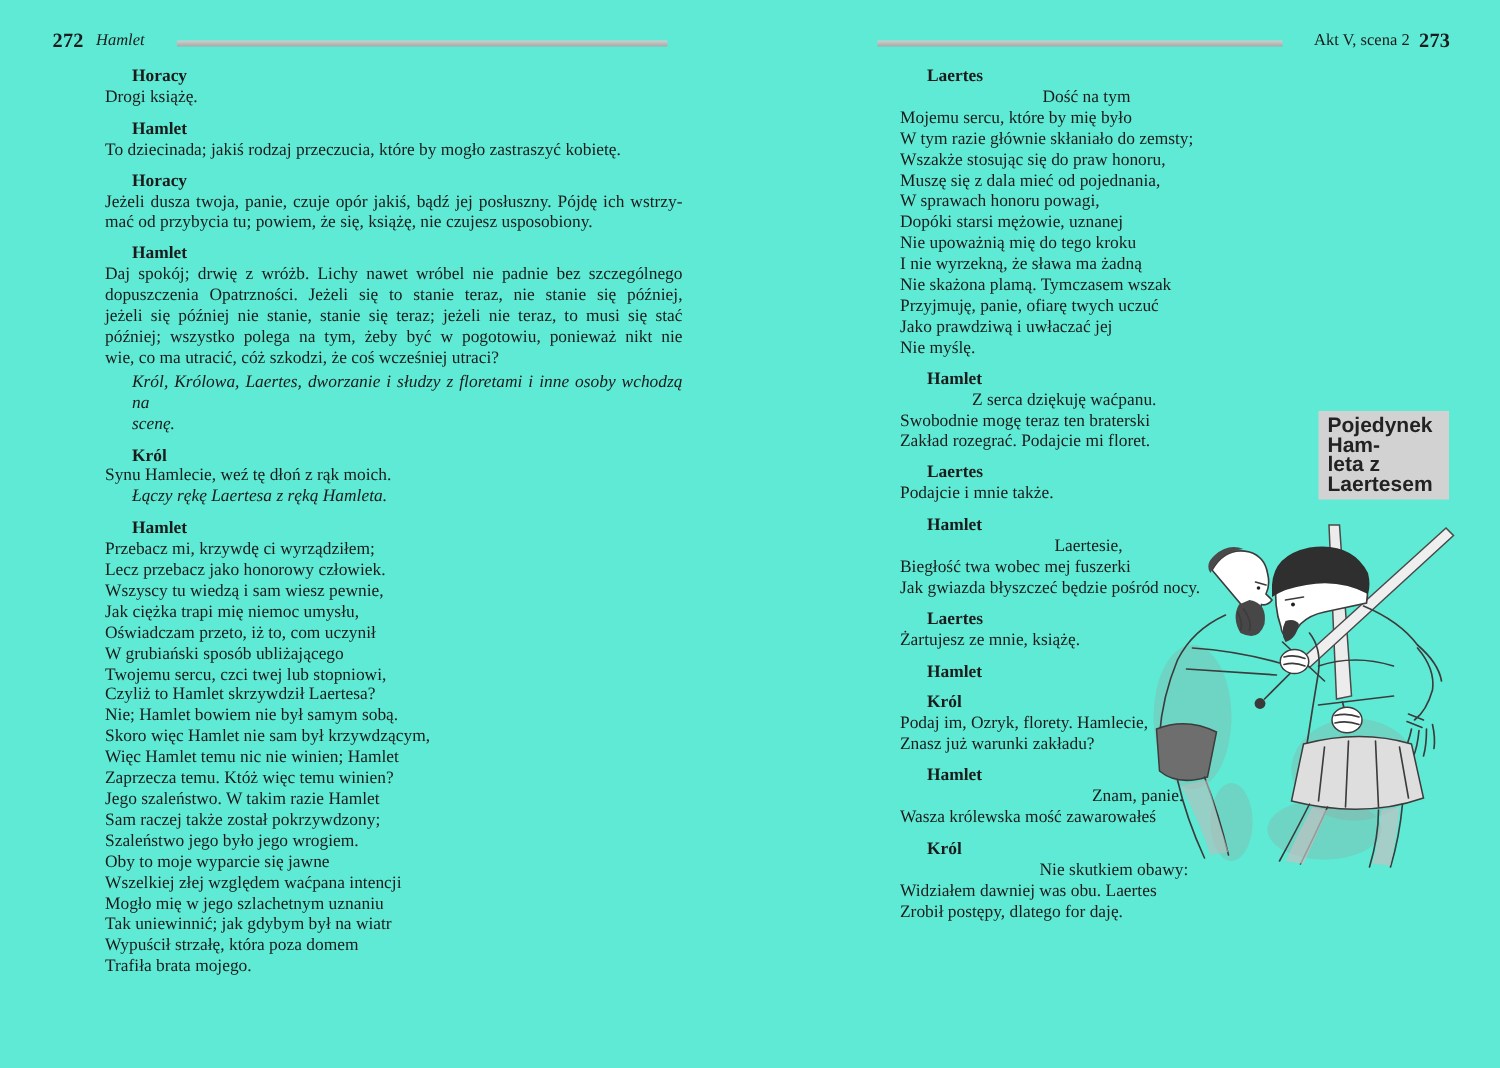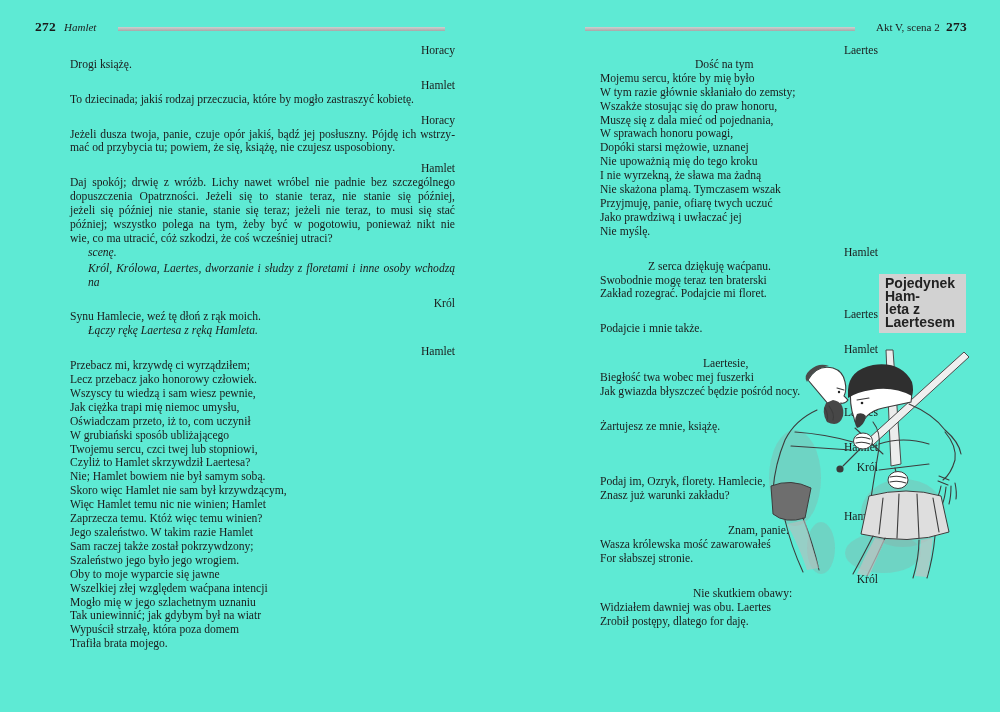--- a/index.html
+++ b/index.html
@@ -14,21 +14,21 @@
   
   .hdr-num{position:absolute;top:19px;font-size:13.5px;font-weight:bold;letter-spacing:.2px;}
   .hdr-title{position:absolute;top:21px;font-size:11px;font-style:italic;}
   .hdr-caption{position:absolute;top:21px;font-size:11px;}
   .hdr-rule{position:absolute;top:27px;height:4px;background:linear-gradient(#cfcfcf,#a8a8a8);}
   
   .col{position:absolute;top:44px;font-size:11.6px;line-height:13.9px;}
   #left-col{left:70px;width:385px;}
   #right-col{left:600px;width:278px;}
   .bl{min-height:13.9px;}
-  .speaker{font-weight:normal;padding-left:18px;margin-top:7px;text-align:right;}
+  .speaker{font-weight:bold;padding-left:18px;margin-top:7px;}
   .bl:first-child{margin-top:0;}
   .prose{text-align:justify;text-align-last:justify;text-justify:inter-word;}
   .stage{font-style:italic;padding-left:18px;margin-top:2px;text-align:justify;text-align-last:justify;}
   .stage_end{font-style:italic;padding-left:18px;margin-bottom:2px;}
   
   .margin-note{
     position:absolute;left:879px;top:274px;width:87px;
     background:#d2d2d2;
     font-family:"Liberation Sans", sans-serif;
     font-weight:bold;font-size:14px;line-height:13px;color:#222;
@@ -59,22 +59,22 @@
       <div class="bl prose_end">To dziecinada; jakiś rodzaj przeczucia, które by mogło zastraszyć kobietę.</div>
       <div class="bl speaker">Horacy</div>
       <div class="bl prose">Jeżeli dusza twoja, panie, czuje opór jakiś, bądź jej posłuszny. Pójdę ich wstrzy-</div>
       <div class="bl prose_end">mać od przybycia tu; powiem, że się, książę, nie czujesz usposobiony.</div>
       <div class="bl speaker">Hamlet</div>
       <div class="bl prose">Daj spokój; drwię z wróżb. Lichy nawet wróbel nie padnie bez szczególnego</div>
       <div class="bl prose">dopuszczenia Opatrzności. Jeżeli się to stanie teraz, nie stanie się później,</div>
       <div class="bl prose">jeżeli się później nie stanie, stanie się teraz; jeżeli nie teraz, to musi się stać</div>
       <div class="bl prose">później; wszystko polega na tym, żeby być w pogotowiu, ponieważ nikt nie</div>
       <div class="bl prose_end">wie, co ma utracić, cóż szkodzi, że coś wcześniej utraci?</div>
+      <div class="bl stage">Król, Królowa, Laertes, dworzanie i słudzy z floretami i inne osoby wchodzą na</div>
       <div class="bl stage_end">scenę.</div>
-      <div class="bl stage">Król, Królowa, Laertes, dworzanie i słudzy z floretami i inne osoby wchodzą na</div>
       <div class="bl speaker">Król</div>
       <div class="bl verse">Synu Hamlecie, weź tę dłoń z rąk moich.</div>
       <div class="bl stage_end">Łączy rękę Laertesa z ręką Hamleta.</div>
       <div class="bl speaker">Hamlet</div>
       <div class="bl verse">Przebacz mi, krzywdę ci wyrządziłem;</div>
       <div class="bl verse">Lecz przebacz jako honorowy człowiek.</div>
       <div class="bl verse">Wszyscy tu wiedzą i sam wiesz pewnie,</div>
       <div class="bl verse">Jak ciężka trapi mię niemoc umysłu,</div>
       <div class="bl verse">Oświadczam przeto, iż to, com uczynił</div>
       <div class="bl verse">W grubiański sposób ubliżającego</div>
@@ -122,21 +122,20 @@
       <div class="bl verse">Jak gwiazda błyszczeć będzie pośród nocy.</div>
       <div class="bl speaker">Laertes</div>
       <div class="bl verse">Żartujesz ze mnie, książę.</div>
       <div class="bl speaker">Hamlet</div>
       <div class="bl speaker">Król</div>
       <div class="bl verse">Podaj im, Ozryk, florety. Hamlecie,</div>
       <div class="bl verse">Znasz już warunki zakładu?</div>
       <div class="bl speaker">Hamlet</div>
       <div class="bl cont" style="padding-left: 128px;">Znam, panie.</div>
       <div class="bl verse">Wasza królewska mość zawarowałeś</div>
-      <div class="bl verse">For słabszej stronie.</div>
       <div class="bl speaker">Król</div>
       <div class="bl cont" style="padding-left: 93px;">Nie skutkiem obawy:</div>
       <div class="bl verse">Widziałem dawniej was obu. Laertes</div>
       <div class="bl verse">Zrobił postępy, dlatego for daję.</div>
     </div>
 
   <div class="margin-note">
     <div>Pojedynek Ham-</div>
     <div>leta z Laertesem</div>
   </div>

